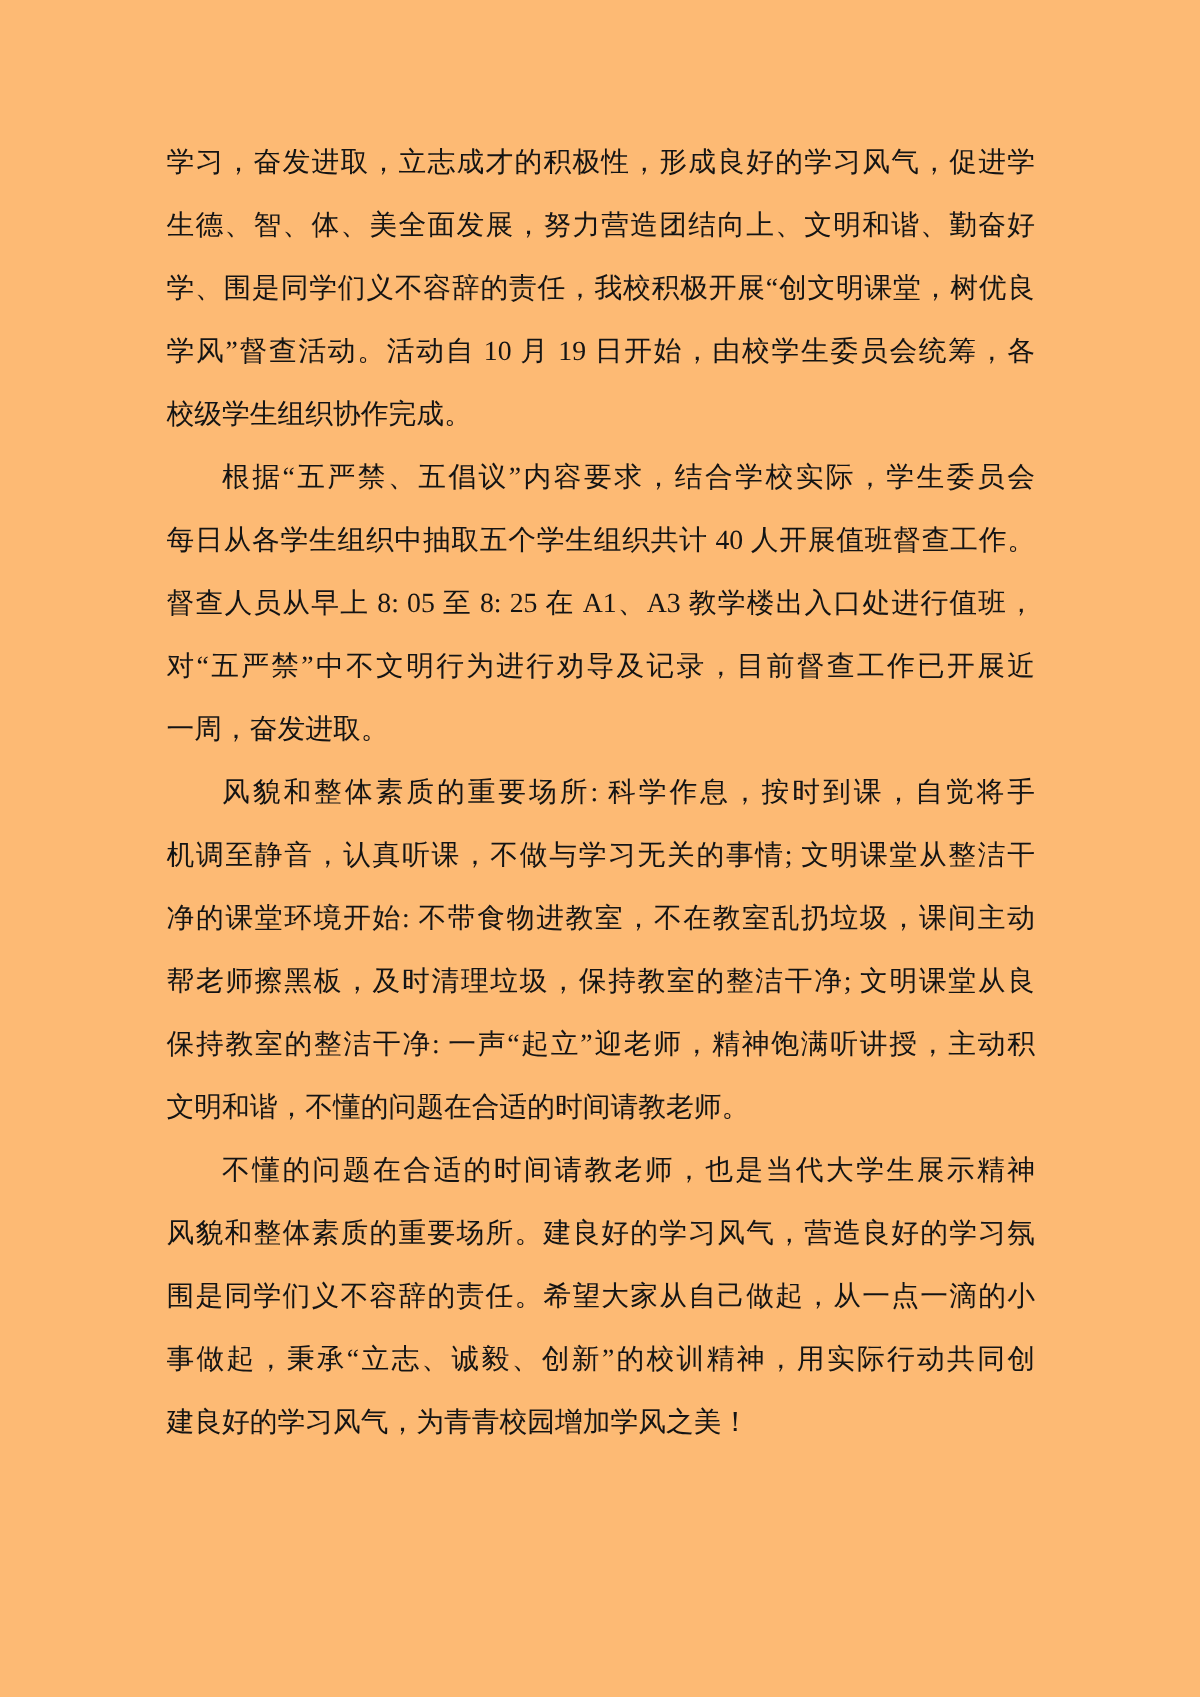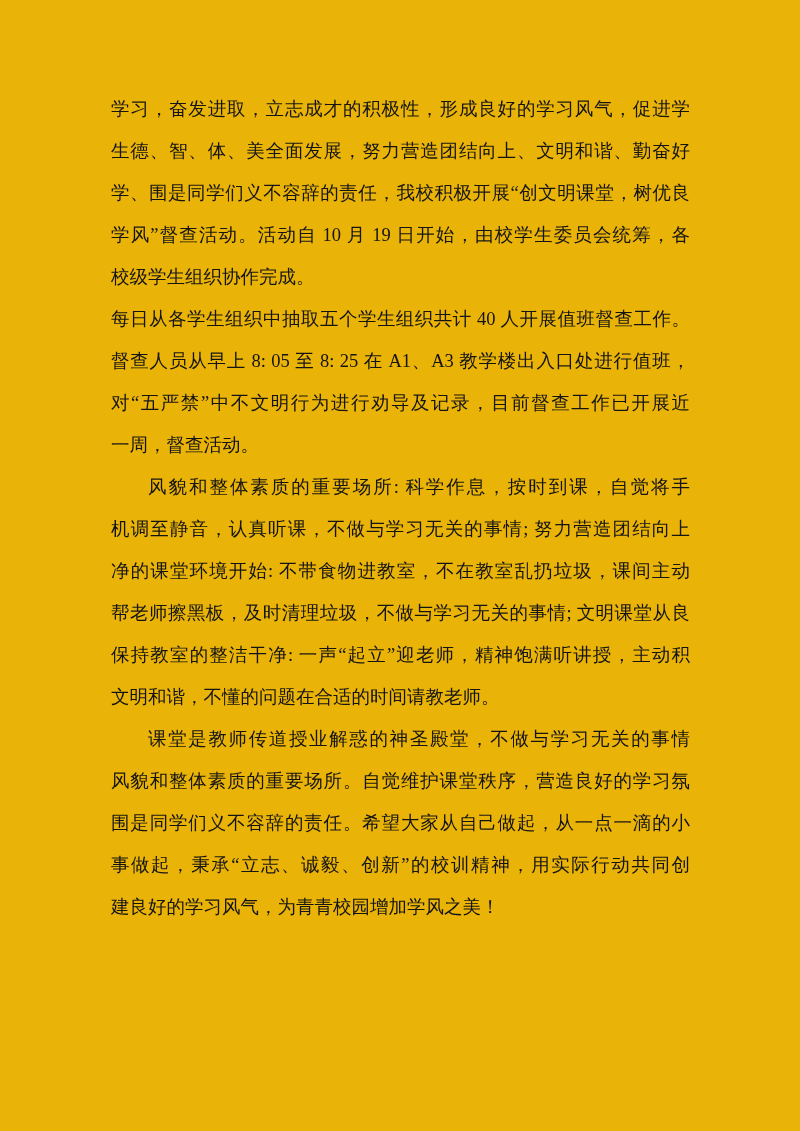--- a/index.html
+++ b/index.html
@@ -4,21 +4,21 @@
 <style>
   html, body {
     margin: 0;
     padding: 0;
     background: #ffffff;
   }
   .page {
     position: relative;
     width: 800px;
     height: 1131px;
-    background: #eab308;
+    background: #fdba74;
     overflow: hidden;
   }
   .doc-body {
     position: absolute;
     left: 111px;
     top: 88px;
     width: 579px;
     font-family: "Liberation Serif", "DejaVu Serif", serif;
     font-size: 18.5px;
     line-height: 42px;
@@ -42,29 +42,30 @@
 </head>
 <body>
 
 <div class="page">
   <div class="doc-body" style="color: rgb(20, 20, 20);">
       <div class="text-line">学习，奋发进取，立志成才的积极性，形成良好的学习风气，促进学</div>
       <div class="text-line">生德、智、体、美全面发展，努力营造团结向上、文明和谐、勤奋好</div>
       <div class="text-line">学、围是同学们义不容辞的责任，我校积极开展“创文明课堂，树优良</div>
       <div class="text-line">学风”督查活动。活动自 10 月 19 日开始，由校学生委员会统筹，各</div>
       <div class="text-line para-end">校级学生组织协作完成。</div>
+      <div class="text-line indented">根据“五严禁、五倡议”内容要求，结合学校实际，学生委员会</div>
       <div class="text-line">每日从各学生组织中抽取五个学生组织共计 40 人开展值班督查工作。</div>
       <div class="text-line">督查人员从早上 8: 05 至 8: 25 在 A1、A3 教学楼出入口处进行值班，</div>
       <div class="text-line">对“五严禁”中不文明行为进行劝导及记录，目前督查工作已开展近</div>
-      <div class="text-line para-end">一周，督查活动。</div>
+      <div class="text-line para-end">一周，奋发进取。</div>
       <div class="text-line indented">风貌和整体素质的重要场所: 科学作息，按时到课，自觉将手</div>
-      <div class="text-line">机调至静音，认真听课，不做与学习无关的事情; 努力营造团结向上</div>
+      <div class="text-line">机调至静音，认真听课，不做与学习无关的事情; 文明课堂从整洁干</div>
       <div class="text-line">净的课堂环境开始: 不带食物进教室，不在教室乱扔垃圾，课间主动</div>
-      <div class="text-line">帮老师擦黑板，及时清理垃圾，不做与学习无关的事情; 文明课堂从良</div>
+      <div class="text-line">帮老师擦黑板，及时清理垃圾，保持教室的整洁干净; 文明课堂从良</div>
       <div class="text-line">保持教室的整洁干净: 一声“起立”迎老师，精神饱满听讲授，主动积</div>
       <div class="text-line para-end">文明和谐，不懂的问题在合适的时间请教老师。</div>
-      <div class="text-line indented">课堂是教师传道授业解惑的神圣殿堂，不做与学习无关的事情</div>
-      <div class="text-line">风貌和整体素质的重要场所。自觉维护课堂秩序，营造良好的学习氛</div>
+      <div class="text-line indented">不懂的问题在合适的时间请教老师，也是当代大学生展示精神</div>
+      <div class="text-line">风貌和整体素质的重要场所。建良好的学习风气，营造良好的学习氛</div>
       <div class="text-line">围是同学们义不容辞的责任。希望大家从自己做起，从一点一滴的小</div>
       <div class="text-line">事做起，秉承“立志、诚毅、创新”的校训精神，用实际行动共同创</div>
       <div class="text-line para-end">建良好的学习风气，为青青校园增加学风之美！</div>
     </div>
 </div>
 
 </body></html>

